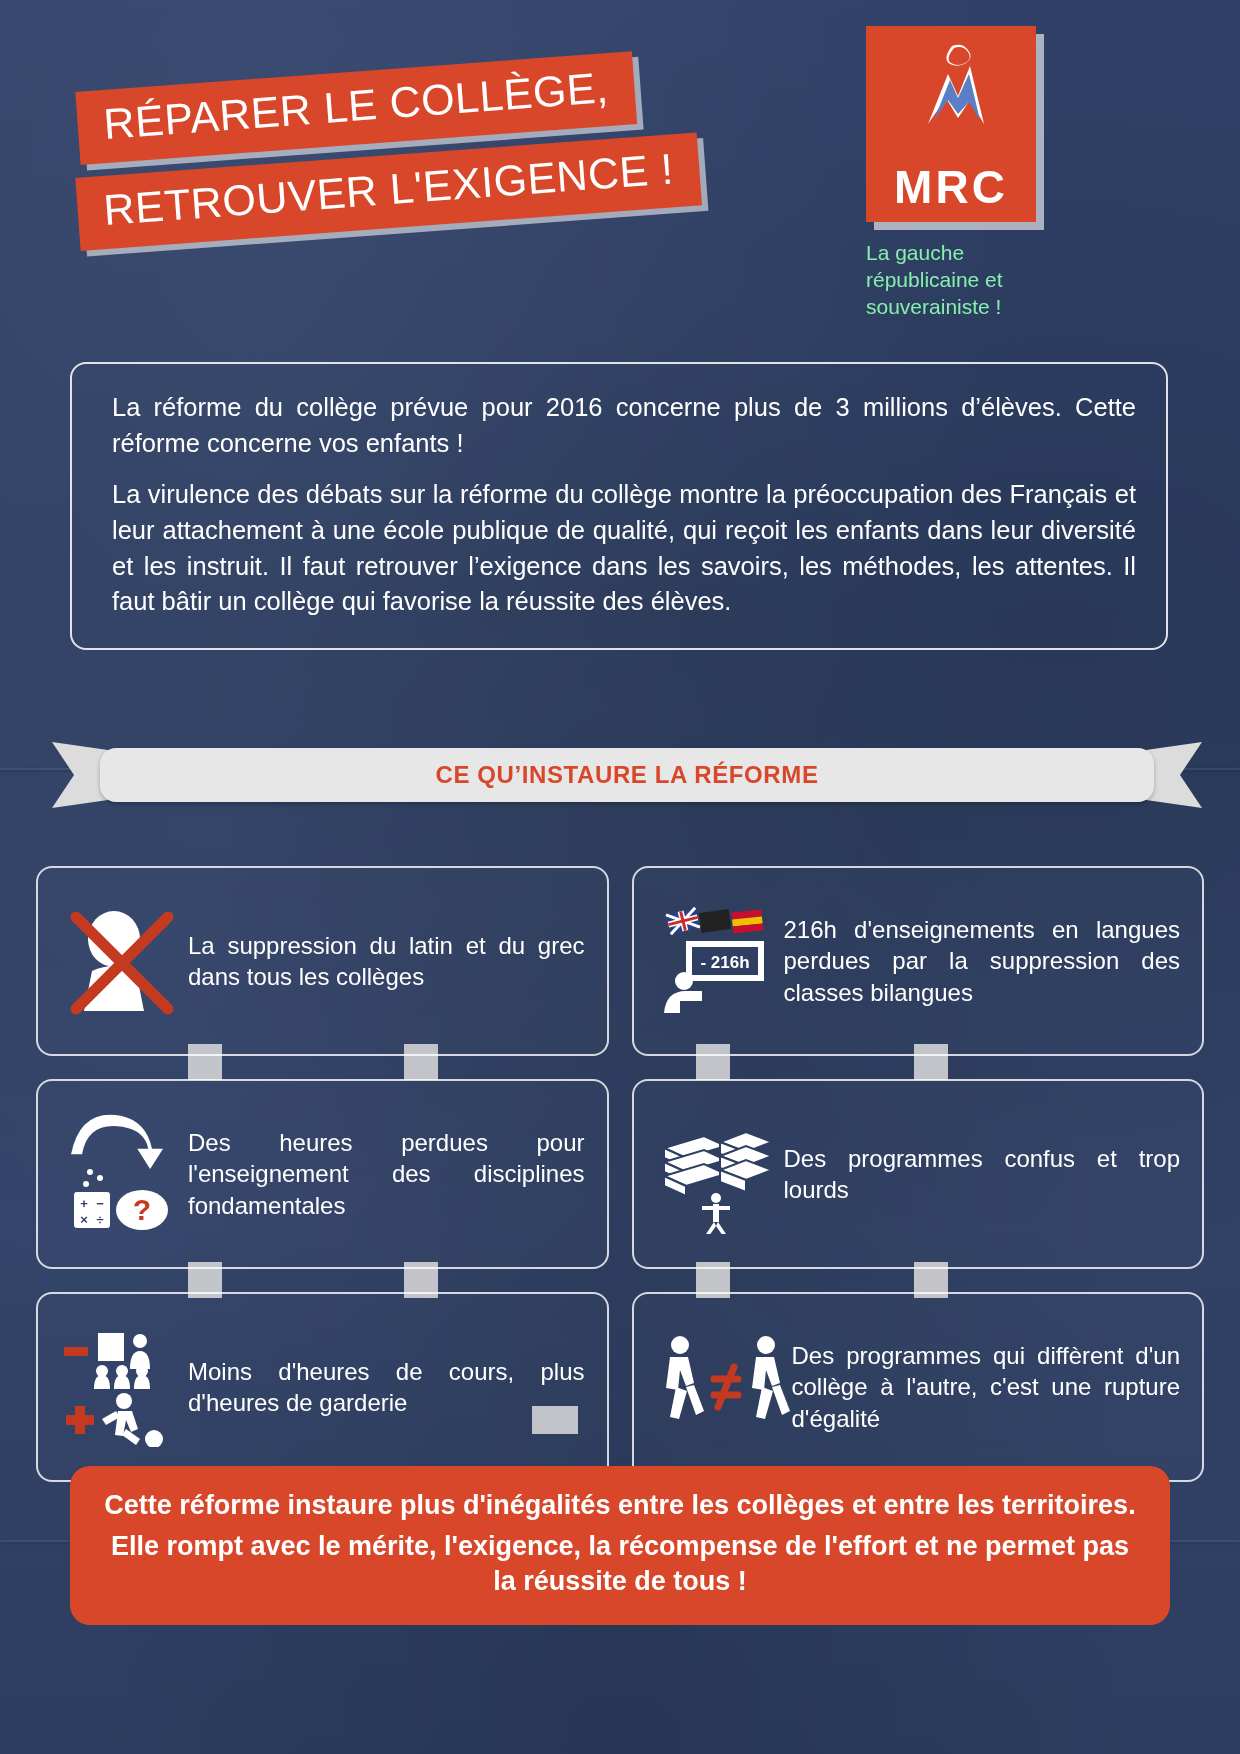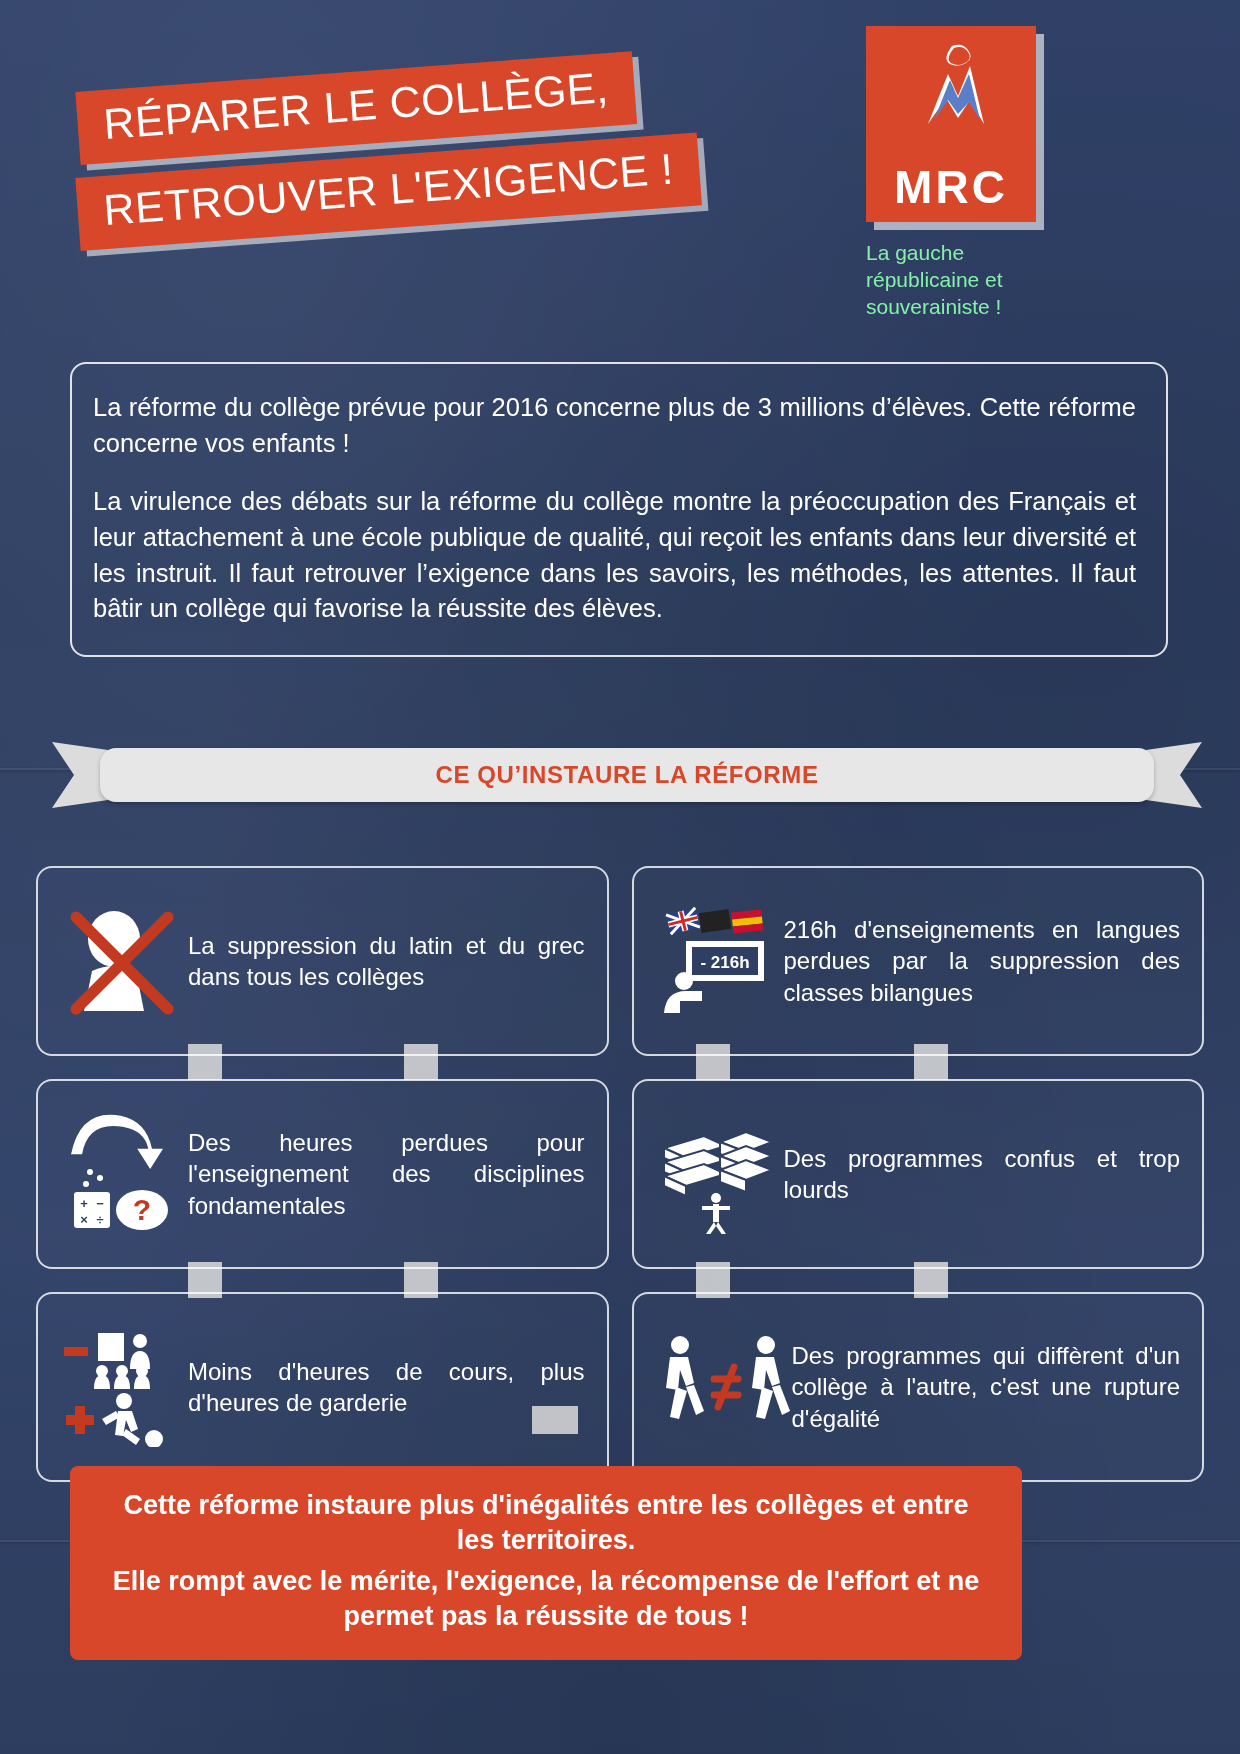--- a/index.html
+++ b/index.html
@@ -106,29 +106,29 @@
 
   
   .intro-box {
     position: absolute;
     left: 70px;
     top: 362px;
     width: 1098px;
     box-sizing: border-box;
     border: 2px solid rgba(255,255,255,0.85);
     border-radius: 16px;
-    padding: 26px 30px 28px 21px;
+    padding: 26px 30px 28px 40px;
   }
   .intro-p {
     font-size: 25.5px;
     line-height: 1.40;
     text-align: justify;
     margin: 0;
   }
-  .intro-p + .intro-p { margin-top: 23px; }
+  .intro-p + .intro-p { margin-top: 16px; }
 
   
   .ribbon-wrap {
     position: absolute;
     left: 52px;
     top: 742px;
     width: 1150px;
     height: 72px;
   }
   .ribbon-body {
@@ -205,24 +205,24 @@
     font-size: 24px;
     line-height: 1.30;
     text-align: justify;
   }
 
   
   .footer {
     position: absolute;
     left: 70px;
     top: 1466px;
-    width: 952px;
+    width: 1100px;
     box-sizing: border-box;
     background: #d9472a;
-    border-radius: 8px;
+    border-radius: 20px;
     padding: 22px 34px 26px 34px;
     text-align: center;
   }
   .footer p {
     margin: 0;
     font-size: 27px;
     font-weight: bold;
     line-height: 1.30;
   }
   .footer p + p { margin-top: 6px; }

